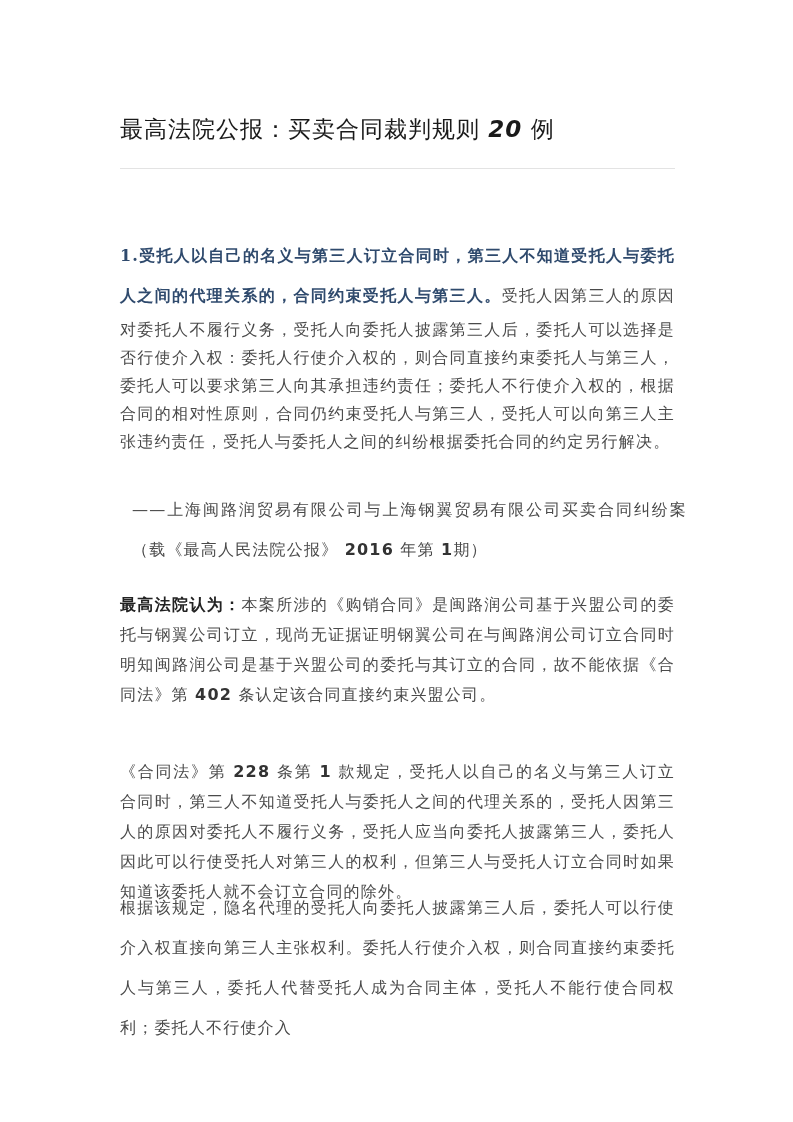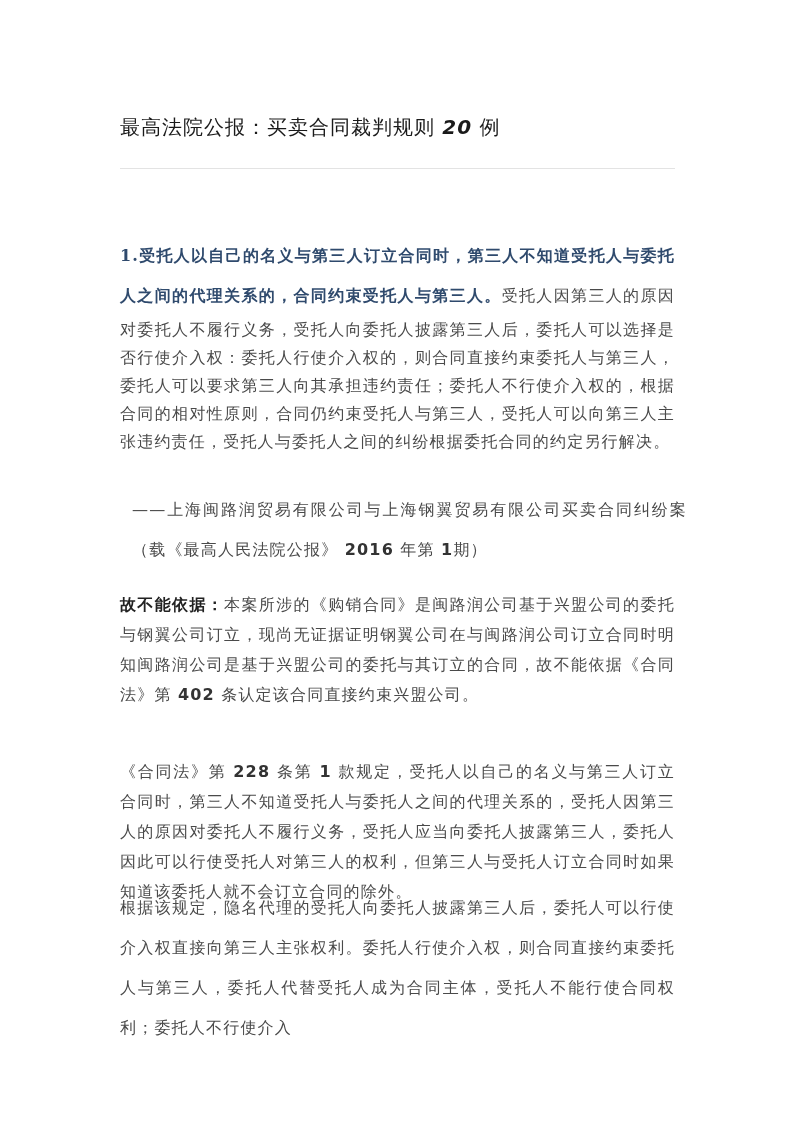--- a/index.html
+++ b/index.html
@@ -1,19 +1,19 @@
 <!DOCTYPE html>
 <html><head>
 <meta charset="utf-8">
 <style>
   html, body { margin: 0; padding: 0; background: #ffffff; }
   body { width: 793px; height: 1122px; position: relative; overflow: hidden;
          font-family: "DejaVu Serif", "Liberation Serif", serif; color: #3a3a3a; }
   .page { position: absolute; left: 120px; top: 0; width: 555px; }
-  .title { position: absolute; top: 114px; left: 0; font-size: 20px; color: #1a1a1a;
+  .title { position: absolute; top: 114px; left: 0; font-size: 23px; color: #1a1a1a;
            font-family: "DejaVu Sans", "Liberation Sans", sans-serif; letter-spacing: 1px; white-space: nowrap; }
   .title .num { font-weight: bold; font-style: italic; font-family: "DejaVu Sans", sans-serif; }
   .divider { position: absolute; top: 168px; left: 0; width: 555px; height: 1px; background: #e3e3e3; }
   .para { position: absolute; left: 0; width: 555px; font-size: 16px; letter-spacing: 1.2px;
           text-align: justify; color: #4a4a4a; }
   .lead { color: #2f4a6d; font-weight: bold; }
   .label { color: #222; font-weight: bold; }
   .num-b { font-weight: bold; font-family: "DejaVu Sans", sans-serif; color: #333; }
   .p1 { top: 236px; line-height: 28px; }
   .p2 { top: 478px; line-height: 40px; }
@@ -37,21 +37,21 @@
   </p>
 
   <p class="para p2" style="margin:12px;">
     <span>——上海闽路润贸易有限公司与上海钢翼贸易有限公司买卖合同纠纷案（载《最高人民法院公报》</span>
     <span class="num-b">2016</span>
     <span>年第</span>
     <span class="num-b">1</span><span>期）</span>
   </p>
 
   <p class="para p3" style="margin:0;">
-    <span class="label">故不能依据：</span><span>本案所涉的《购销合同》是闽路润公司基于兴盟公司的委托与钢翼公司订立，现尚无证据证明钢翼公司在与闽路润公司订立合同时明知闽路润公司是基于兴盟公司的委托与其订立的合同，故不能依据《合同法》第</span>
+    <span class="label">最高法院认为：</span><span>本案所涉的《购销合同》是闽路润公司基于兴盟公司的委托与钢翼公司订立，现尚无证据证明钢翼公司在与闽路润公司订立合同时明知闽路润公司是基于兴盟公司的委托与其订立的合同，故不能依据《合同法》第</span>
     <span class="num-b">402</span>
     <span>条认定该合同直接约束兴盟公司。</span>
   </p>
 
   <p class="para p4" style="margin:0;">
     <span>《合同法》第</span>
     <span class="num-b">228</span>
     <span>条第</span>
     <span class="num-b">1</span>
     <span>款规定，受托人以自己的名义与第三人订立合同时，第三人不知道受托人与委托人之间的代理关系的，受托人因第三人的原因对委托人不履行义务，受托人应当向委托人披露第三人，委托人因此可以行使受托人对第三人的权利，但第三人与受托人订立合同时如果知道该委托人就不会订立合同的除外。</span>

